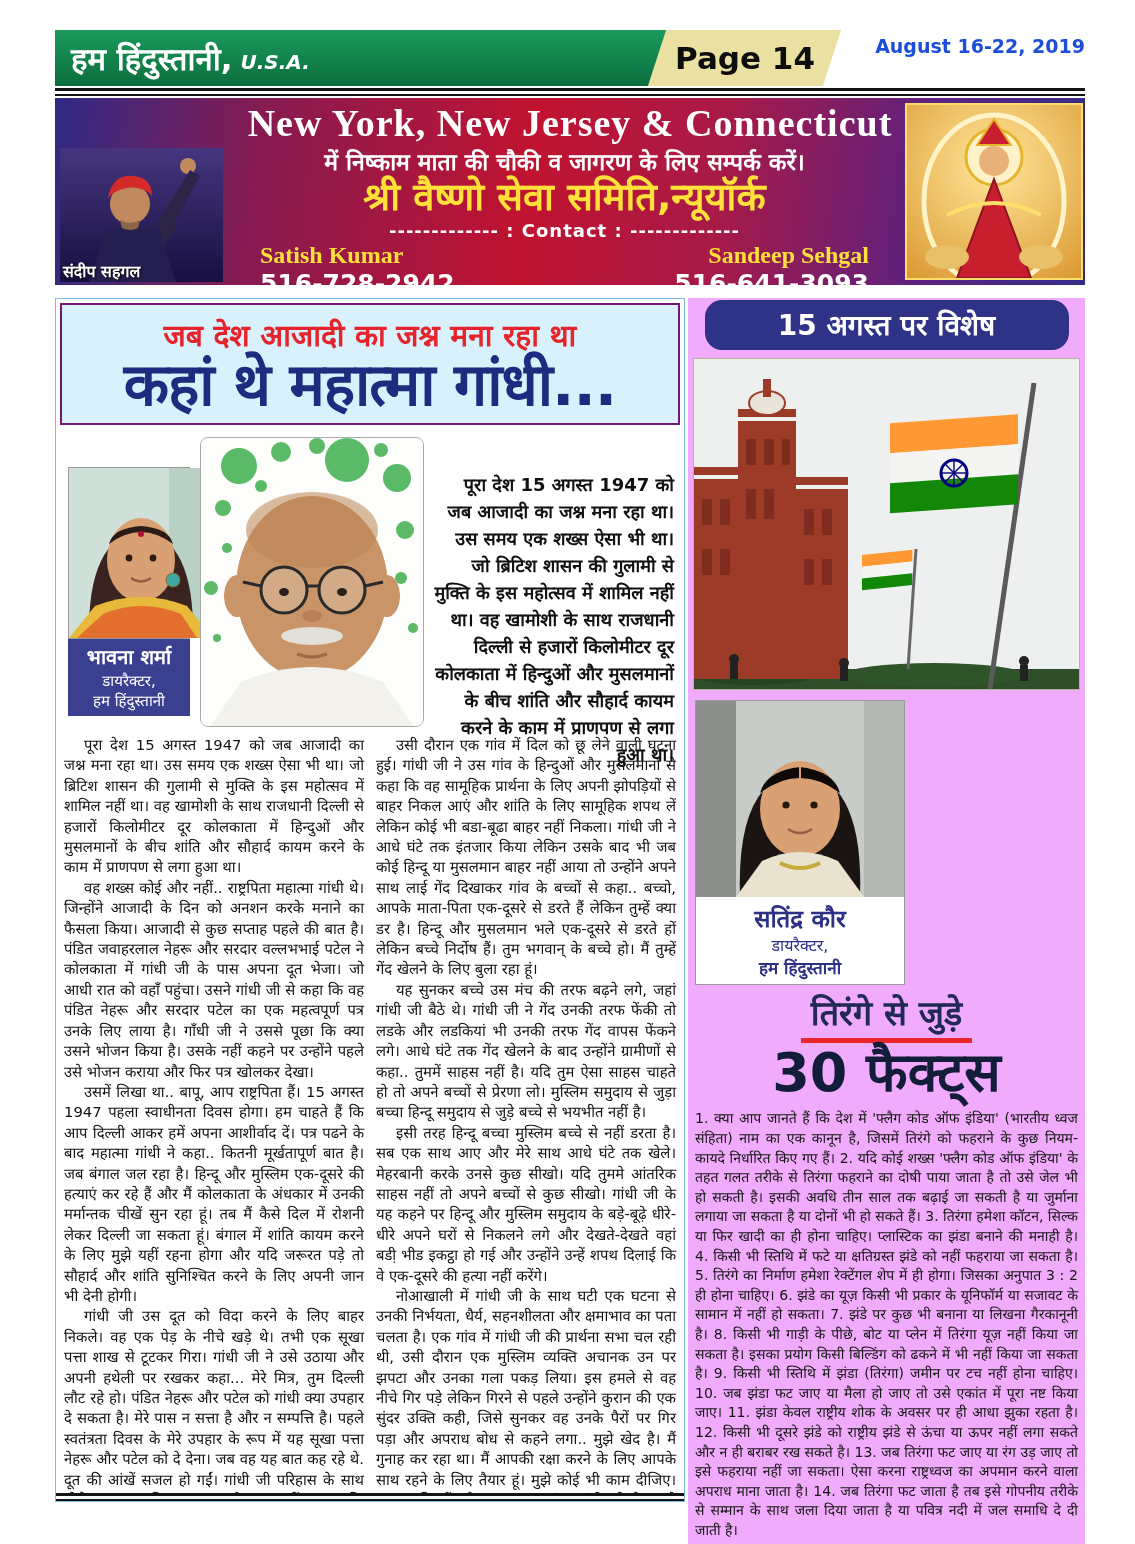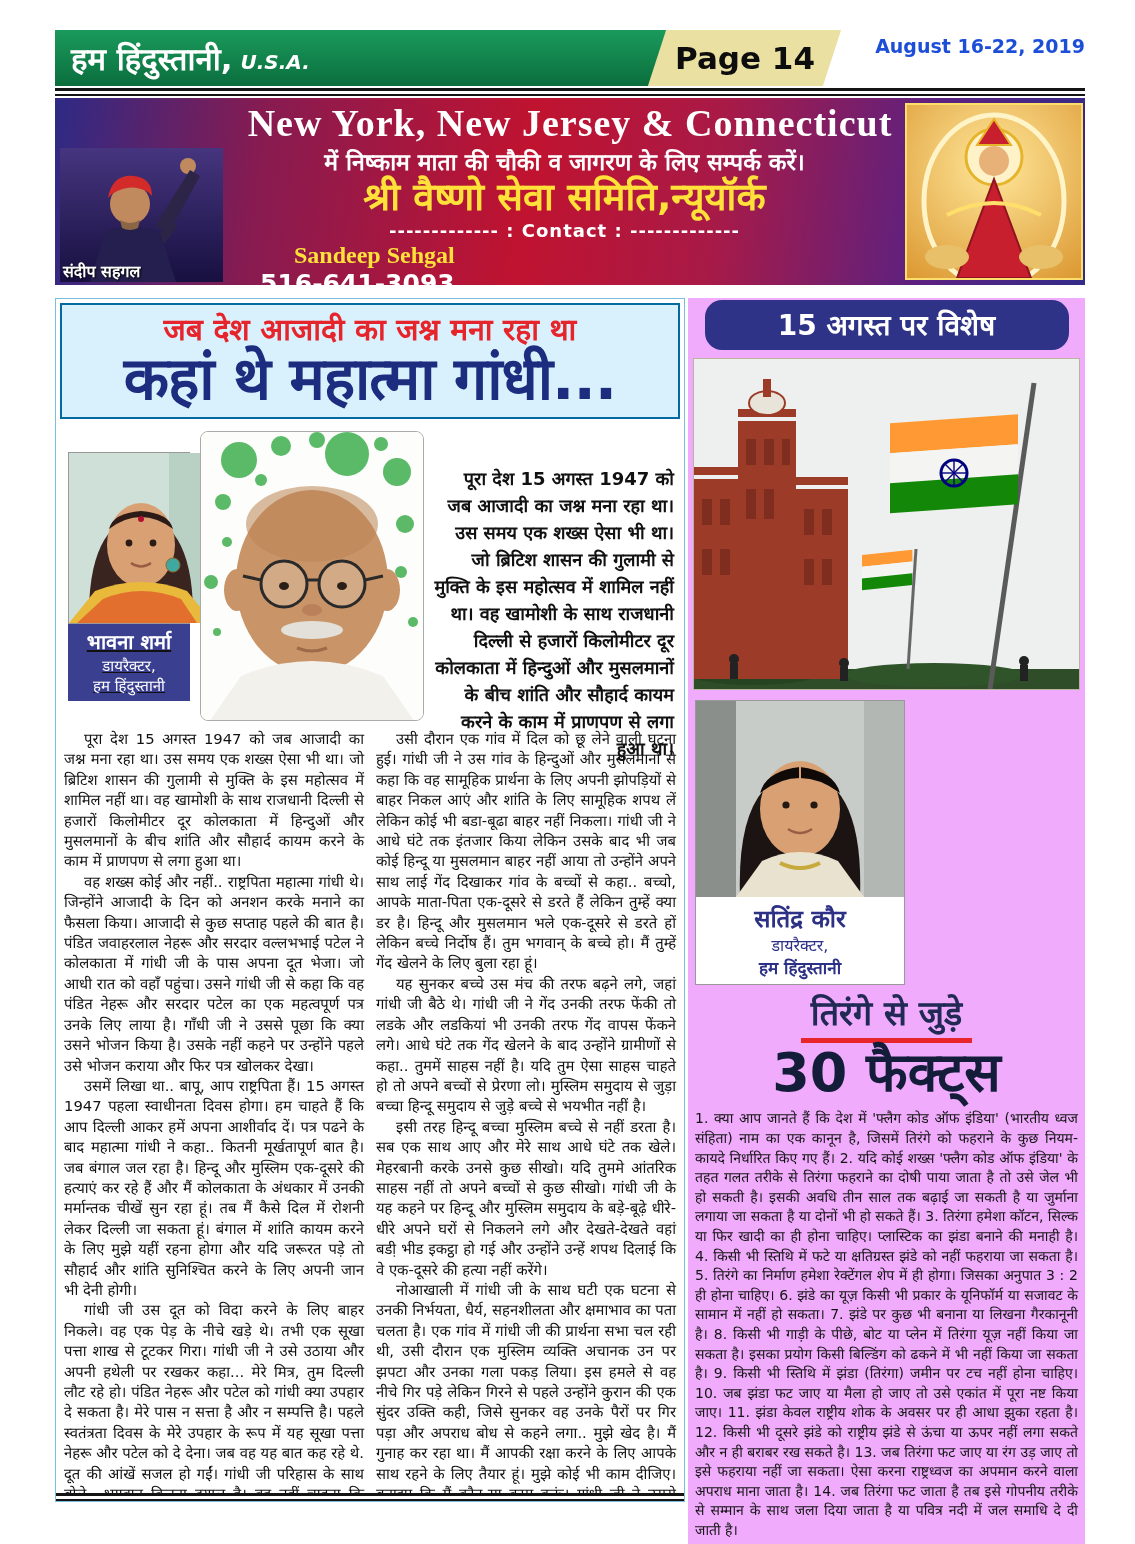--- a/index.html
+++ b/index.html
@@ -29,25 +29,25 @@
   .ad-org{font-size:38px;font-weight:bold;color:#ffe13a;line-height:1.08;}
   .ad-contact{font-size:18px;font-weight:bold;letter-spacing:1px;margin-top:2px;}
   .ad-people{display:flex;justify-content:space-between;padding:0 30px;margin-top:1px;}
   .ad-person{text-align:left;}
   .ad-person.right{text-align:right;}
   .ad-name{color:#ffe13a;font-weight:bold;font-size:24px;font-family:"Liberation Serif","DejaVu Serif",serif;}
   .ad-phone{font-weight:bold;font-size:25px;}
   .ad-deity{position:absolute;right:2px;top:5px;width:178px;height:177px;border:2px solid #ffdf6b;box-sizing:border-box;}
   
   .article{position:absolute;left:55px;top:298px;width:630px;height:1204px;border:1px solid #79bede;background:#fff;box-sizing:border-box;overflow:hidden;}
-  .headline-box{margin:4px;border:2px solid #0369a1;background:#d9f1fc;text-align:center;padding:3px 4px 9px;}
+  .headline-box{margin:4px;border:2px solid #701a75;background:#d9f1fc;text-align:center;padding:9px 4px 9px;}
   .kicker{color:#e6242b;font-size:30px;font-weight:bold;}
   .headline{color:#1c2d80;font-size:59px;font-weight:bold;line-height:1.0;letter-spacing:-1px;}
   .media-row{display:flex;gap:10px;height:302px;padding:8px 10px 4px 12px;box-sizing:border-box;}
-  .author-card{width:122px;margin-top:21px;text-decoration:underline;}
+  .author-card{width:122px;margin-top:30px;}
   .author-photo{height:172px;border:1px solid #999;box-sizing:border-box;}
   .author-caption{background:#3a3f90;color:#fff;text-align:center;padding:4px 2px 6px;}
   .a-name{font-size:20px;font-weight:bold;}
   .a-role,.a-org{font-size:15px;}
   .gandhi-photo{width:224px;border:1px solid #aaa;border-radius:8px;overflow:hidden;box-sizing:border-box;}
   .intro{flex:1;font-weight:bold;font-size:18px;line-height:1.5;text-align:right;padding-top:34px;}
   .cols{display:flex;gap:12px;padding:4px 8px 0;}
   .col{flex:1;text-align:justify;font-size:14.8px;line-height:1.38;}
   .col p{margin:0;text-indent:20px;}
   .rule-bottom{position:absolute;bottom:0;left:0;right:0;}
@@ -105,20 +105,24 @@
       <path d="M48,50 Q52,26 74,28 Q92,30 92,48 L88,44 Q70,34 52,46 Z" fill="#d32a2a"></path>
       <path d="M60,72 Q70,78 80,72 L78,80 Q70,84 62,80 Z" fill="#8a6647"></path>
     </svg>
   </div>
   <div class="ad-caption">संदीप सहगल</div>
   <div class="ad-mid">
     <div class="ad-line2">में निष्काम माता की चौकी व जागरण के लिए सम्पर्क  करें।</div>
     <div class="ad-org">श्री वैष्णो सेवा समिति,न्यूयॉर्क</div>
     <div class="ad-contact">------------- : Contact : -------------</div>
     <div class="ad-people">
+      <div class="ad-person">
+        <div class="ad-name">Satish Kumar</div>
+        <div class="ad-phone">516-728-2942</div>
+      </div>
       <div class="ad-person right">
         <div class="ad-name">Sandeep Sehgal</div>
         <div class="ad-phone">516-641-3093</div>
       </div>
     </div>
   </div>
   <div class="ad-deity">
     <svg width="174" height="173" viewBox="0 0 174 173">
       <defs>
           <radialGradient id="gold" cx="0.5" cy="0.35" r="0.9">

